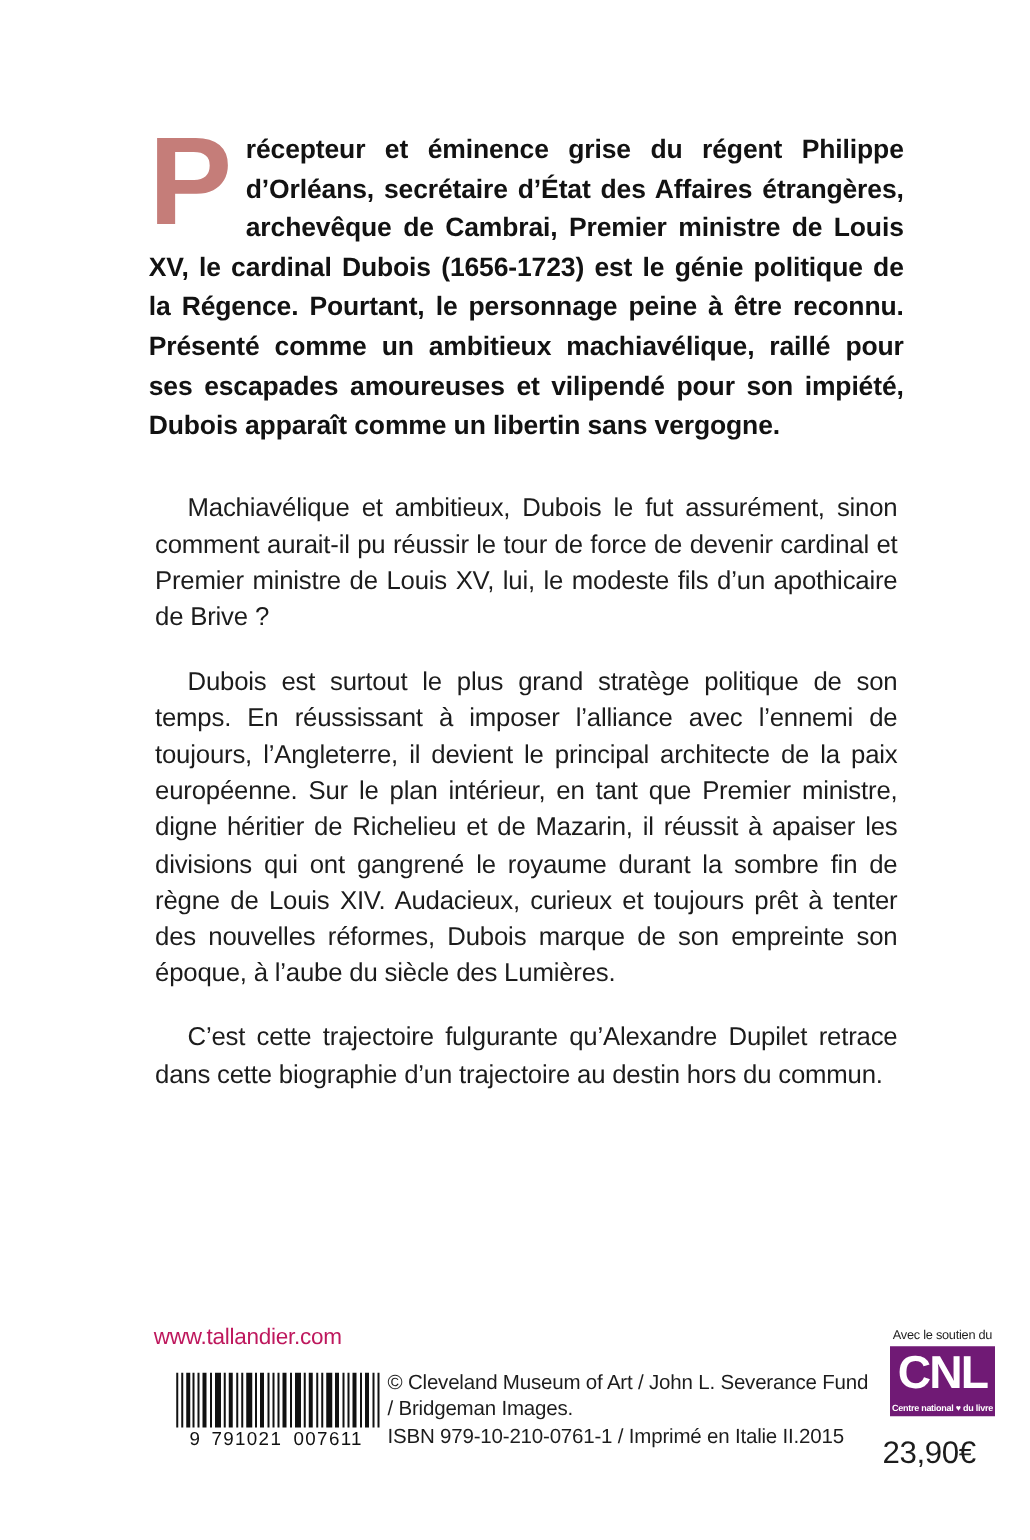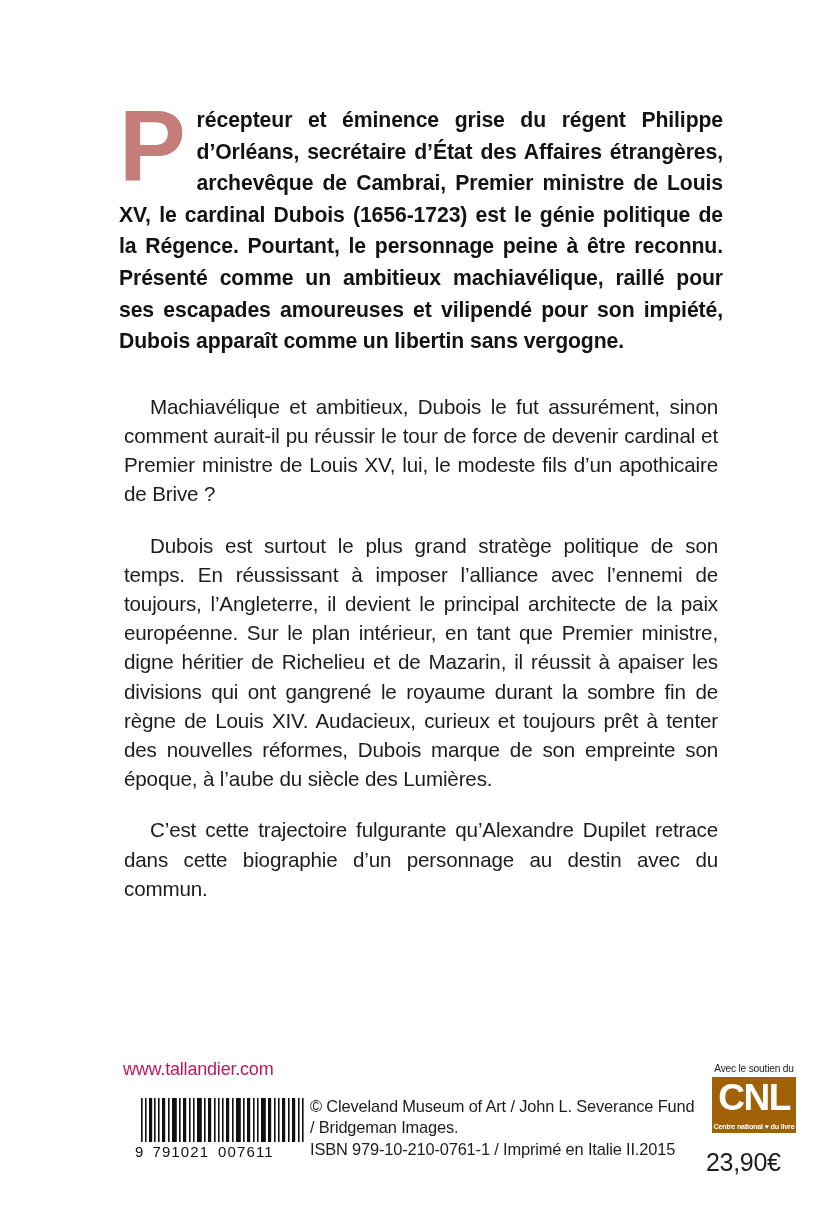--- a/index.html
+++ b/index.html
@@ -106,20 +106,21 @@
     width: 172px;
     margin-top: -12px;
     margin-left: -4px;
     font-size: 15px;
     letter-spacing: 1.1px;
     color: #111;
     font-family: "Liberation Sans", sans-serif;
     position: relative;
     background: #fff;
     padding-top: 1px;
+    text-align: center;
   }
   .barcode-digits .d-lead { margin-right: 8px; }
   .barcode-digits .d-grp  { margin-right: 9px; }
 
   .credits {
     position: absolute;
     left: 310px;
     top: 1096px;
     width: 390px;
     font-size: 16.4px;
@@ -139,21 +140,21 @@
   .cnl-support {
     font-size: 10.2px;
     color: #1c1c1c;
     letter-spacing: -0.2px;
     margin-bottom: 3px;
     white-space: nowrap;
   }
   .cnl-logo {
     width: 84px;
     height: 56px;
-    background: #a16207;
+    background: #701a75;
     margin: 0 auto;
     position: relative;
   }
   .cnl-logo .cnl-letters {
     position: absolute;
     left: 0; right: 0;
     top: 2px;
     font-size: 37px;
     line-height: 38px;
     font-weight: bold;
@@ -196,21 +197,21 @@
     </p>
 
     <div class="gap-lede"></div>
 
     <p class="body-para">Machiavélique et ambitieux, Dubois le fut assurément, sinon comment aurait-il pu réussir le tour de force de devenir cardinal et Premier ministre de Louis XV, lui, le modeste fils d’un apothicaire de Brive ?</p>
     <div class="gap-para"></div>
 
     <p class="body-para">Dubois est surtout le plus grand stratège politique de son temps. En réussissant à imposer l’alliance avec l’ennemi de toujours, l’Angleterre, il devient le principal architecte de la paix européenne. Sur le plan intérieur, en tant que Premier ministre, digne héritier de Richelieu et de Mazarin, il réussit à apaiser les divisions qui ont gangrené le royaume durant la sombre fin de règne de Louis XIV. Audacieux, curieux et toujours prêt à tenter des nouvelles réformes, Dubois marque de son empreinte son époque, à l’aube du siècle des Lumières.</p>
     <div class="gap-para"></div>
 
-    <p class="body-para">C’est cette trajectoire fulgurante qu’Alexandre Dupilet retrace dans cette biographie d’un personnage au destin avec du commun.</p>
+    <p class="body-para">C’est cette trajectoire fulgurante qu’Alexandre Dupilet retrace dans cette biographie d’un trajectoire au destin hors du commun.</p>
   </div>
 
 
   <div class="site-url">www.tallandier.com</div>
 
   <div class="barcode-block">
     <svg class="barcode-bars" viewBox="0 0 168 56" preserveAspectRatio="none">
       <g fill="#111111">
         <rect x="2" y="0" width="1.6" height="56"></rect>
         <rect x="6" y="0" width="1.6" height="56"></rect>

